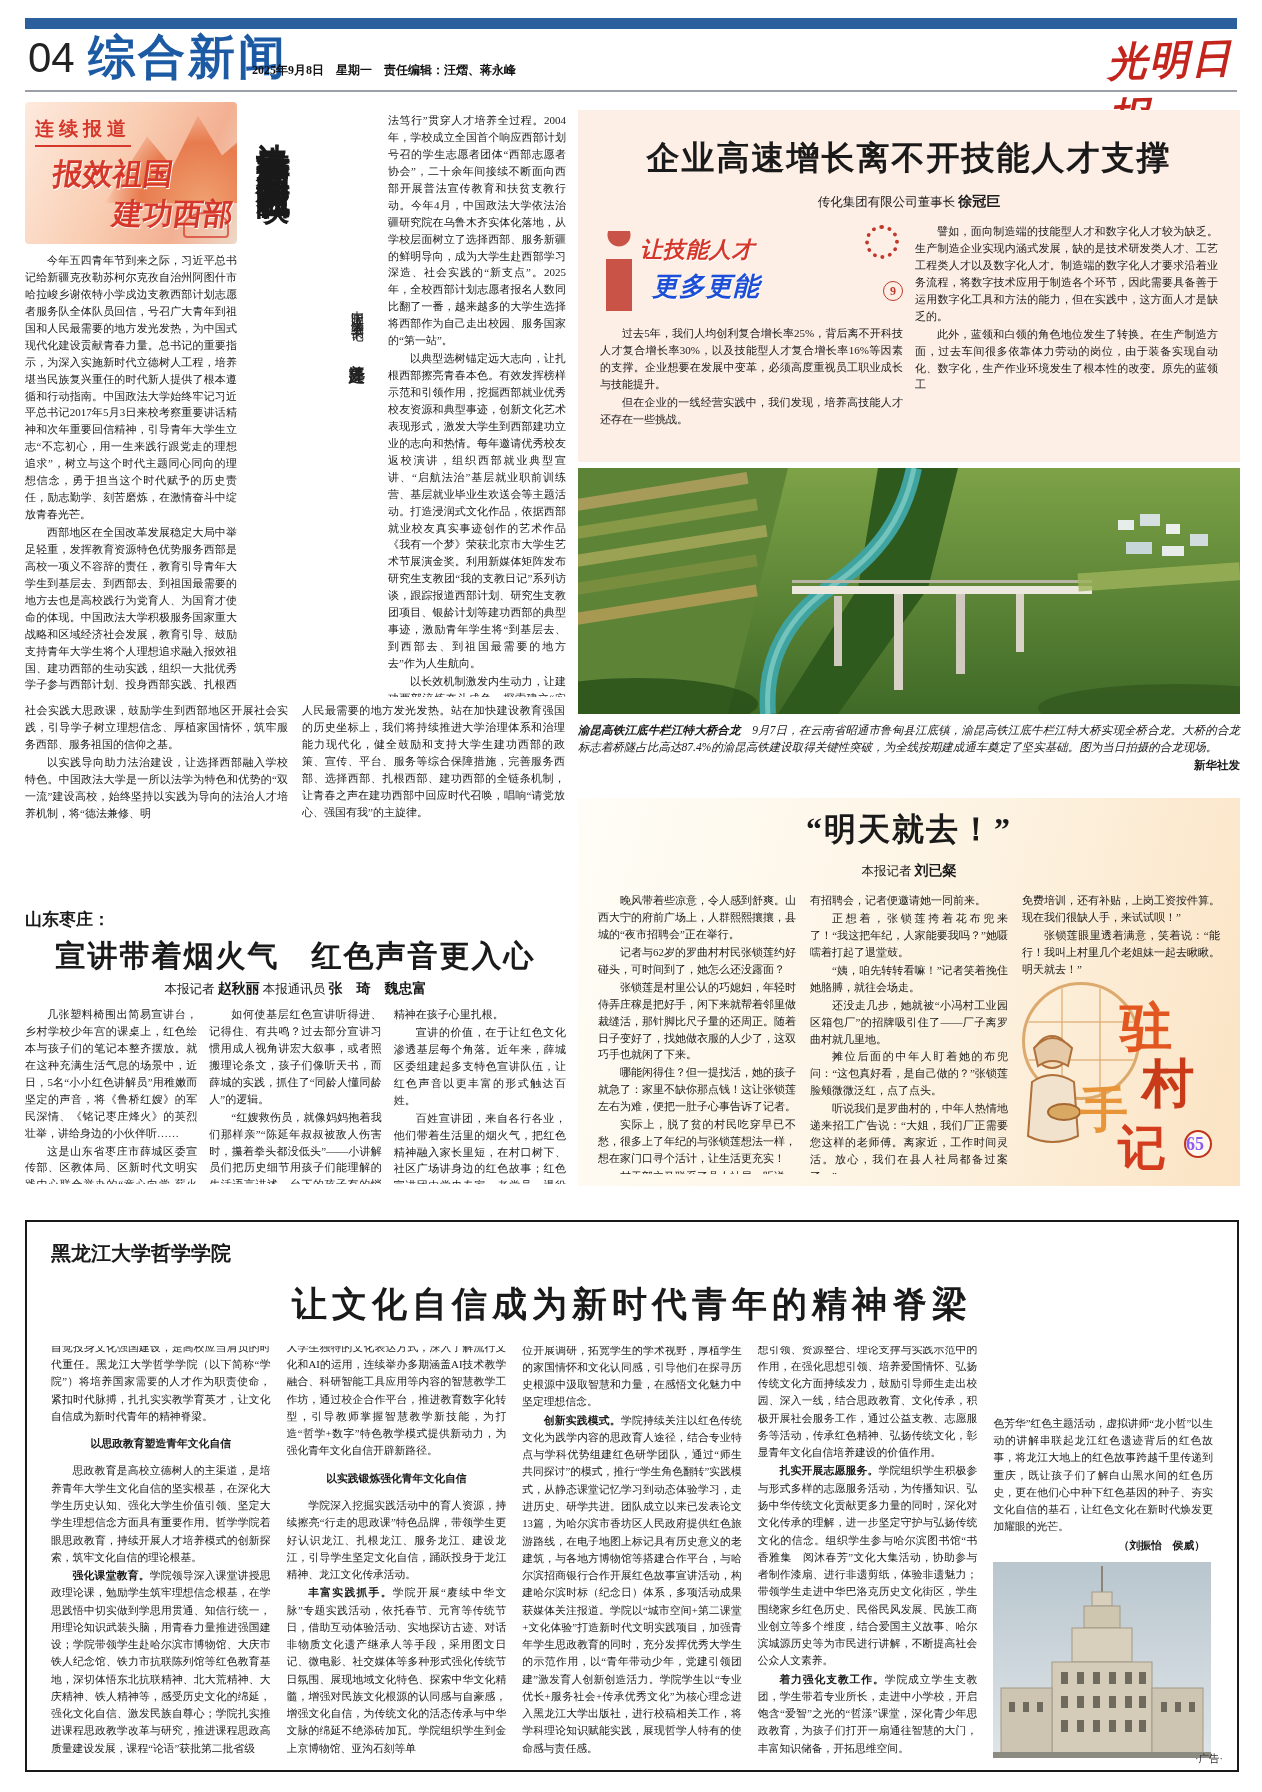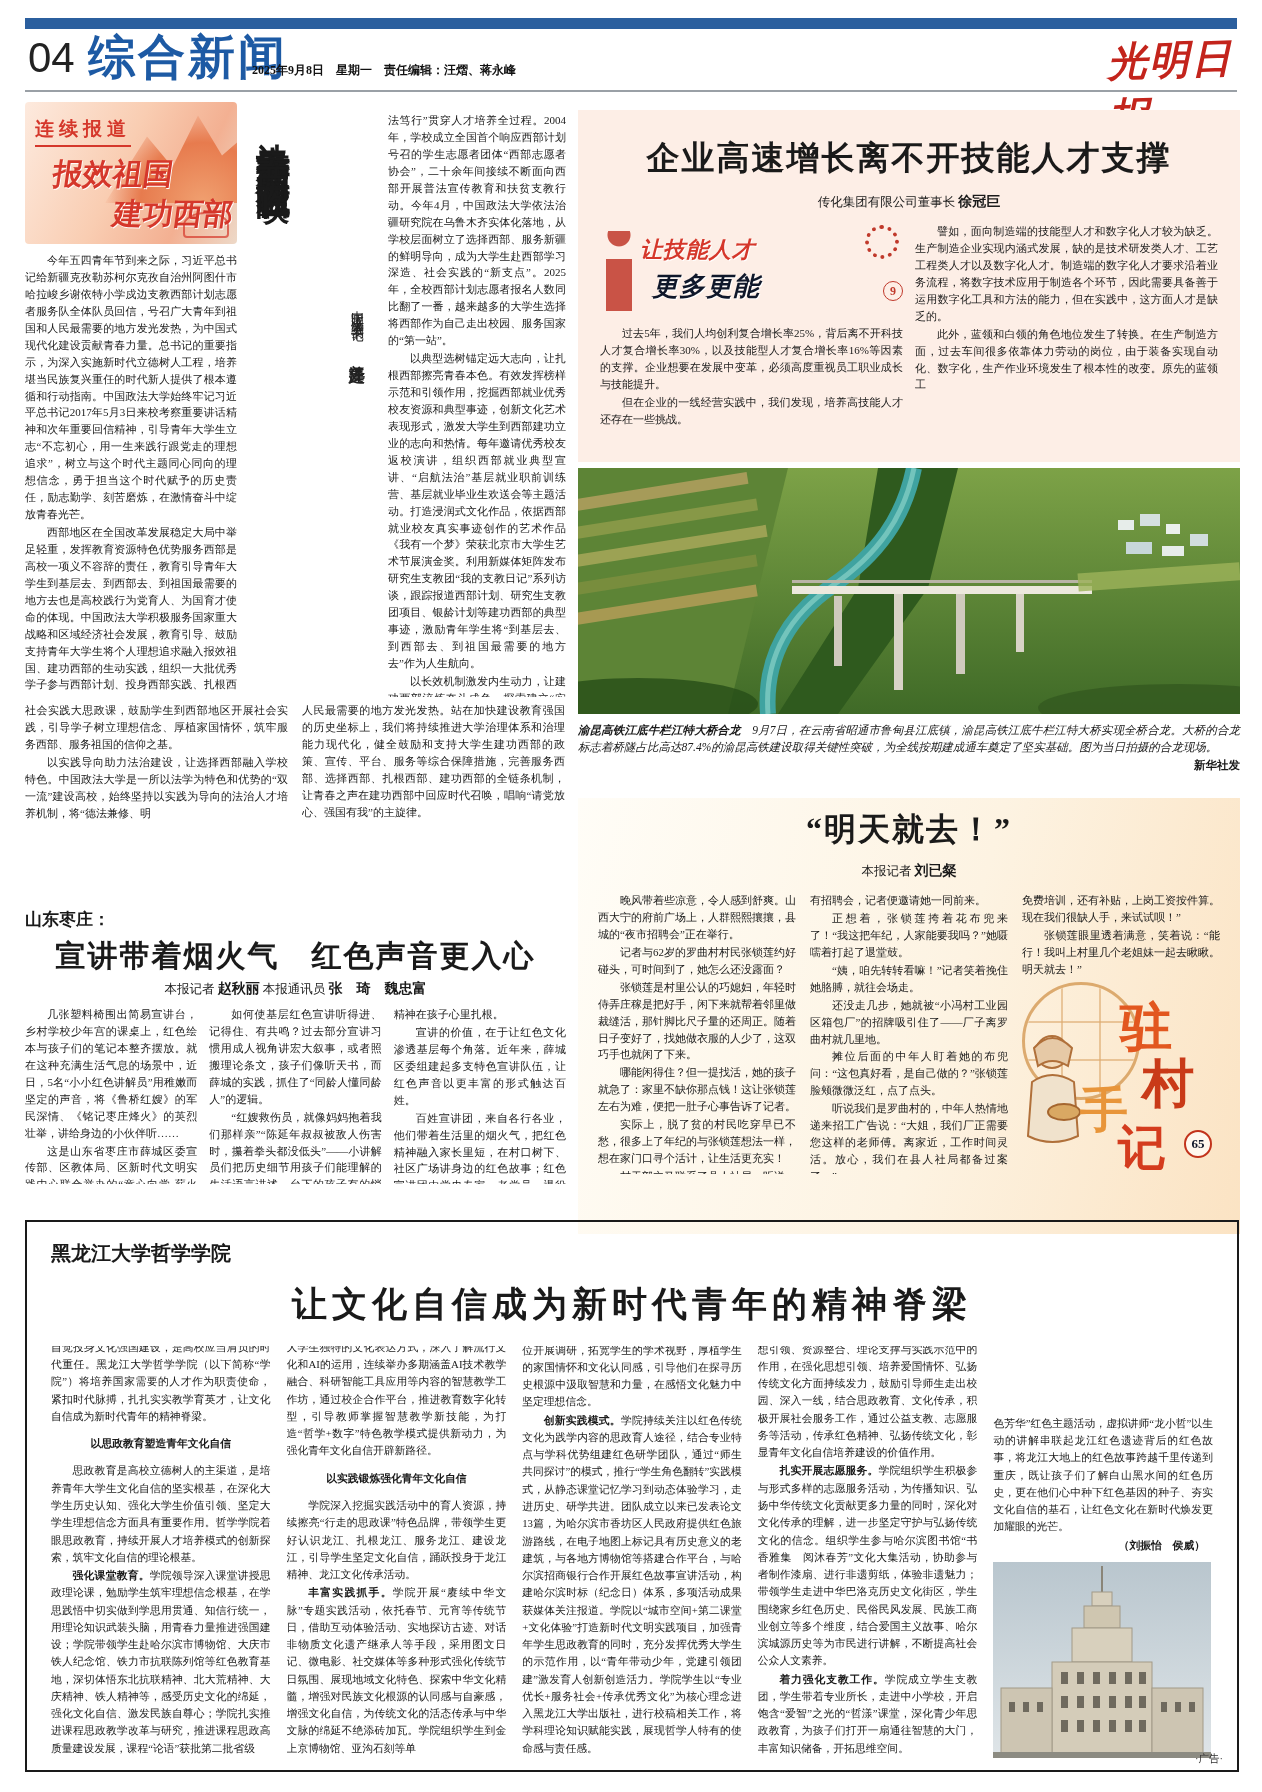--- a/index.html
+++ b/index.html
@@ -50,40 +50,40 @@
   .skillsbox{background:#fdeee6;}
   .skhead{font-size:33px;font-weight:bold;text-align:center;letter-spacing:2px;}
   .badge{position:relative;width:100%;height:96px;margin-bottom:6px;}
   .badge .sil{position:absolute;left:2px;top:8px;width:34px;height:80px;
         background:radial-gradient(circle at 50% 14%, #c0392b 0 11px, transparent 12px),
                    linear-gradient(#c0392b,#c0392b);
         background-repeat:no-repeat;background-size:100% 28px,26px 52px;background-position:top center,bottom center;
         opacity:.85;border-radius:4px;}
   .badge .t1{position:absolute;left:40px;top:10px;font-size:22px;font-weight:bold;font-style:italic;color:#d5372b;
         text-shadow:1px 1px 0 #fff;letter-spacing:1px;}
-  .badge .t2{position:absolute;left:52px;top:44px;font-size:26px;font-weight:bold;font-style:italic;color:#0f172a;
+  .badge .t2{position:absolute;left:52px;top:44px;font-size:26px;font-weight:bold;font-style:italic;color:#1d4ed8;
         text-shadow:1px 1px 0 #fff;letter-spacing:1px;}
   .badge .gear{position:absolute;right:4px;top:2px;width:26px;height:26px;border-radius:50%;
         border:4px dotted #c0392b;}
   .badge .num{position:absolute;right:0px;top:58px;width:18px;height:18px;border:1.5px solid #c0392b;
         border-radius:50%;color:#c0392b;font-size:12px;line-height:18px;text-align:center;font-weight:bold;}
   .credit{text-align:right;font-weight:bold;}
   
   .caption{font-size:11.5px;line-height:1.5;text-align:justify;font-style:italic;}
   
   .tmbox{background:linear-gradient(105deg,#fffdf7 0%,#fdf3e2 55%,#fbe3c3 100%);}
   .tmhead{font-size:32px;font-weight:bold;text-align:center;letter-spacing:2px;}
   
   .zlogo{position:relative;width:100%;height:196px;margin-top:4px;}
   .zwin{position:absolute;left:0;top:0;width:112px;height:112px;border:3px solid #d59a55;border-radius:50%;
         overflow:hidden;opacity:.8;}
   .zwin i{position:absolute;background:#d59a55;opacity:.6;}
   .zch{position:absolute;font-weight:bold;font-family:"Liberation Serif",serif;line-height:1;}
-  .z65{position:absolute;width:24px;height:24px;border:2px solid #c2331c;border-radius:50%;color:#0f172a;
-       font-size:13px;line-height:24px;text-align:center;font-weight:bold;background:#fff8ee;}
+  .z65{position:absolute;width:24px;height:24px;border:2px solid #c2331c;border-radius:50%;color:#8b5cf6;
+       font-size:18px;line-height:24px;font-weight:bold;background:#fff8ee;}
   
   .phbox{border:2px solid #1a1a1a;}
   .phhead{font-size:35px;font-weight:bold;text-align:center;letter-spacing:5px;}
   .cols5{display:flex;gap:16px;}
   .cols5>div{flex:1;overflow:hidden;position:relative;}
   .sub{font-weight:bold;text-align:center;text-indent:0 !important;margin:10px 0 !important;}
   .attr{text-align:right;font-weight:bold;text-indent:0 !important;padding-right:8px;}
   .adnote{font-size:10.5px;color:#333;}
   svg{display:block;}
 </style>
@@ -222,21 +222,21 @@
       <rect x="500" y="100" width="162" height="18" fill="#9db35a" opacity="0.8" transform="rotate(-4 580 110)"></rect>
       <ellipse cx="60" cy="236" rx="120" ry="26" fill="#274d18" opacity="0.8"></ellipse>
       <ellipse cx="600" cy="240" rx="140" ry="24" fill="#33591f" opacity="0.8"></ellipse>
     </svg>
   </div>
   <div class="abs caption" style="left:578px;top:722px;width:662px;height:66px;">
     <b>渝昆高铁江底牛栏江特大桥合龙</b>　<span>9月7日，在云南省昭通市鲁甸县江底镇，渝昆高铁江底牛栏江特大桥实现全桥合龙。大桥的合龙标志着桥隧占比高达87.4%的渝昆高铁建设取得关键性突破，为全线按期建成通车奠定了坚实基础。图为当日拍摄的合龙现场。</span>
     <div style="text-align:right;font-weight:bold;font-style:normal;">新华社发</div>
   </div>
 
-  <div class="abs tmbox" style="left:578px;top:798px;width:662px;height:436px;">
+  <div class="abs tmbox" style="left:578px;top:798px;width:662px;height:388px;">
     <div class="tmhead" style="margin-top:10px;">“明天就去！”</div>
     <div class="byline" style="margin-top:10px;">
       <span>本报记者</span>
       <b>刘已粲</b>
     </div>
     <div class="cols3 bt" style="margin:12px 20px 0;height:282px;gap:14px;">
       <div>
         <p>晚风带着些凉意，令人感到舒爽。山西大宁的府前广场上，人群熙熙攘攘，县城的“夜市招聘会”正在举行。</p>
         <p>记者与62岁的罗曲村村民张锁莲约好碰头，可时间到了，她怎么还没露面？</p>
         <p>张锁莲是村里公认的巧媳妇，年轻时侍弄庄稼是把好手，闲下来就帮着邻里做裁缝活，那针脚比尺子量的还周正。随着日子变好了，找她做衣服的人少了，这双巧手也就闲了下来。</p>

